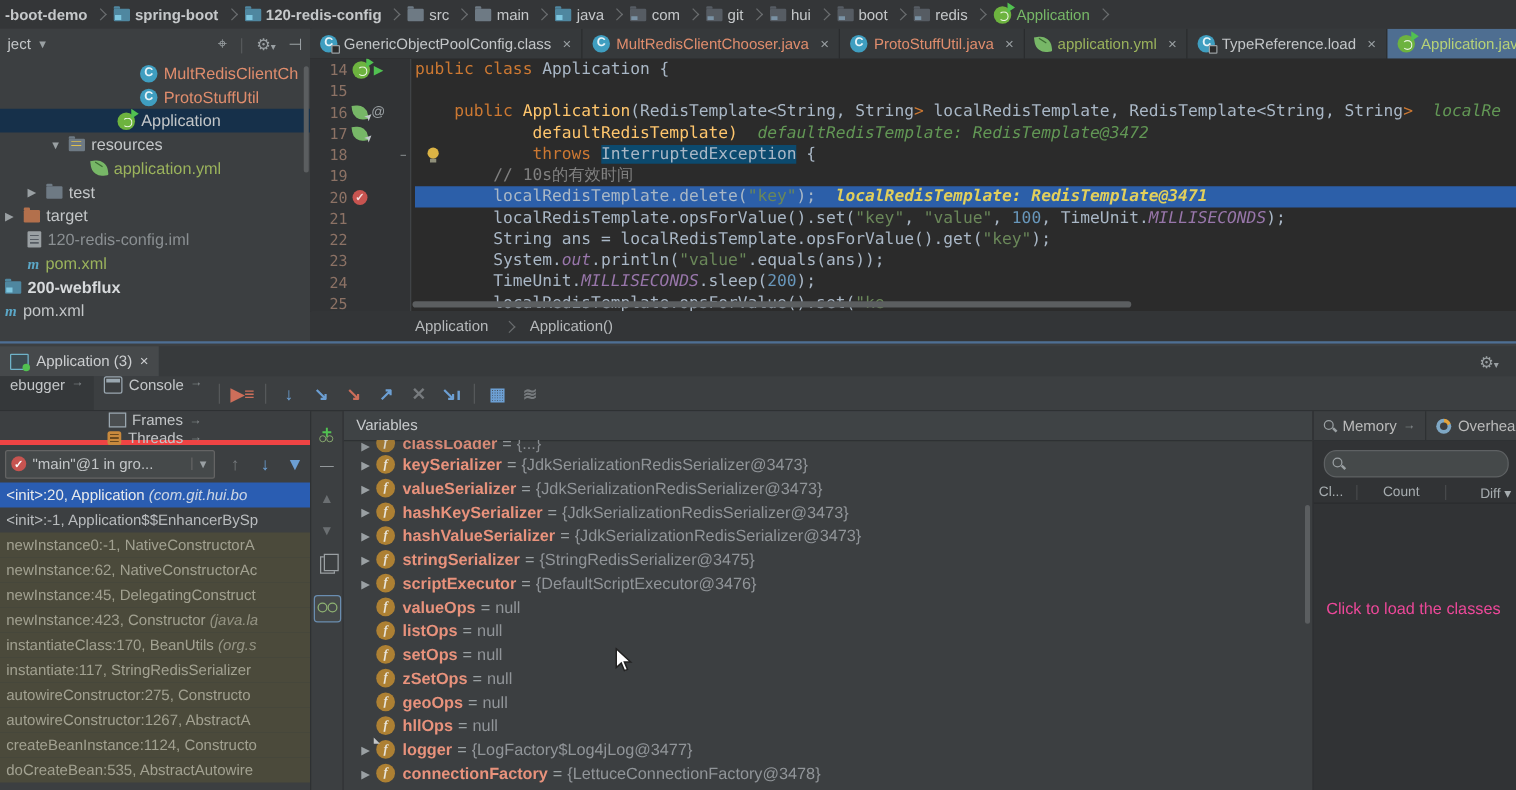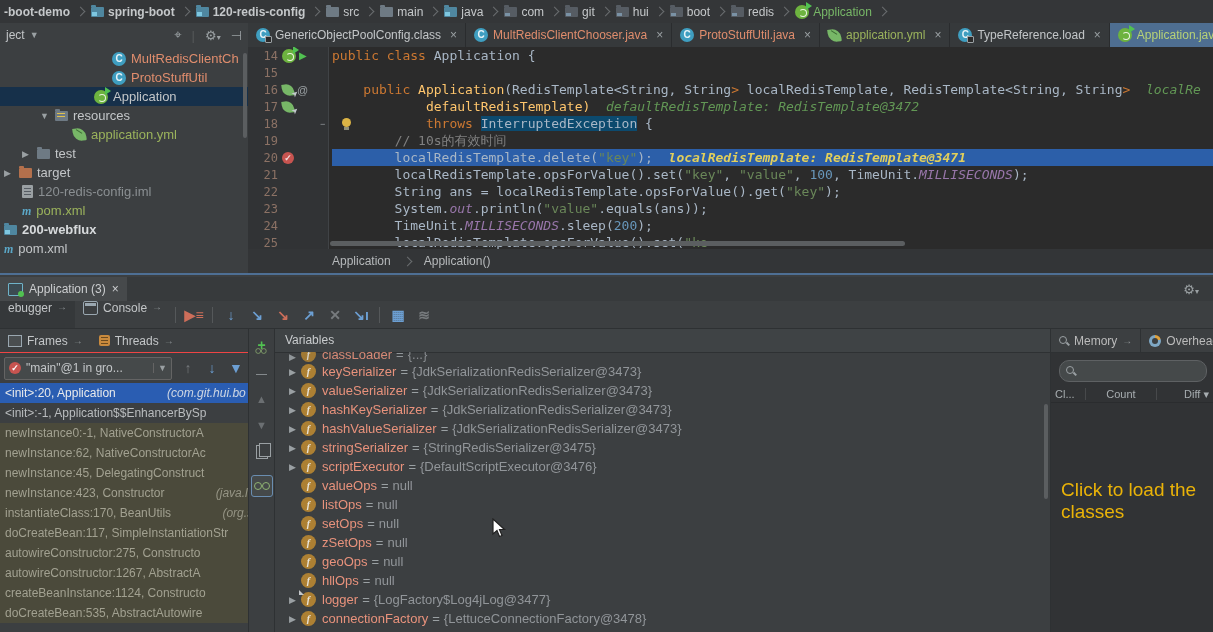--- a/index.html
+++ b/index.html
@@ -124,59 +124,59 @@
   .dtab{display:flex;gap:5px;height:27px;padding:0 8px;color:#c3c6c8;}
   .dtab.sel{background:#35383a;}
   .pin{color:#8a8f92;font-size:10px;}
   .tbtn{width:26px;text-align:center;font-size:14px;font-weight:bold;}
   .tbtn.blue{color:#6c9fd3;} .tbtn.red{color:#cd6e5a;} .tbtn.dim{color:#777b7e;}
   .tsep{width:1px;height:16px;background:#55585a;margin:0 5px;}
   #dbg-content{position:absolute;left:0;top:54px;width:100%;height:303px;display:flex;}
 
   
   #frames-pane{width:248px;flex:0 0 auto;border-right:1px solid #2e3133;position:relative;}
-  .pane-hdr{height:23px;display:flex;align-items:center;background:var(--panel);border-bottom:1px solid #ef4444;color:#c3c6c8;}
+  .pane-hdr{height:23px;display:flex;align-items:center;background:var(--panel);border-bottom:4px solid #ef4444;color:#c3c6c8;flex-direction:column;}
   .phtab{display:flex;align-items:center;gap:5px;padding:0 8px;height:23px;}
   #thread-row{height:30px;display:flex;align-items:center;padding:0 4px;gap:8px;}
   #thread-combo{width:158px;height:21px;background:#45494a;border:1px solid #646464;border-radius:2px;
     display:flex;align-items:center;gap:5px;padding:0 4px;color:#c3c6c8;white-space:nowrap;overflow:hidden;}
   #thread-combo .dd{margin-left:auto;border-left:1px solid #646464;padding-left:4px;color:#9aa0a3;font-size:9px;}
   .frow{height:20px;line-height:20px;padding:0 5px;white-space:nowrap;overflow:hidden;font-size:12px;color:#b9bcbe;}
   .frow.sel{background:var(--sel-blue);color:#e8eaec;}
   .frow.lib{background:var(--libbg);color:#a2a191;}
-  .frow i{font-style:italic;color:inherit;opacity:.85;margin-left:48px;}
+  .frow i{font-style:italic;color:inherit;opacity:.85;}
 
   
   #watchcol{width:25px;flex:0 0 auto;border-right:1px solid #2e3133;display:flex;flex-direction:column;align-items:center;padding-top:8px;gap:14px;}
   .wbtn{color:#9aa0a3;font-size:11px;position:relative;}
   .wbtn.plus{color:#51c151;font-weight:bold;font-size:14px;}
   .wbtn.boxed{border:1px solid #6a8db0;border-radius:3px;padding:4px 2px;background:#45494a;}
 
   
   #vars-pane{flex:1;position:relative;overflow:hidden;background:var(--panel);}
   #vars-hdr{height:23px;line-height:23px;padding-left:10px;background:#3f4345;border-bottom:1px solid #2e3133;color:#c9ccce;}
   #vars-list{position:absolute;left:0;top:23px;right:0;bottom:0;overflow:hidden;}
   .vrow{height:19px;display:flex;align-items:center;font-size:13px;white-space:nowrap;}
   .vrow .varr{width:12px;margin-left:14px;color:#9aa0a3;font-size:9px;flex:0 0 auto;}
   .vrow .fico{width:15px;height:15px;border-radius:50%;background:#ad8033;color:#e8e4da;
     font:italic bold 10px/15px "Liberation Serif",serif;text-align:center;margin-right:6px;flex:0 0 auto;position:relative;}
   .vrow .fico.static::after{content:"";position:absolute;left:-2px;top:-2px;border-bottom:5px solid #c3c6c8;border-right:5px solid transparent;}
-  .vname{color:var(--varname);font-weight:normal;}
+  .vname{color:var(--varname);font-weight:bold;}
   .veq{color:#9aa0a3;margin:0 4px;}
   .vval{color:var(--val);}
   .vrow.clipped{height:10px;overflow:hidden;align-items:flex-end;opacity:.9;}
   #vars-scroll{position:absolute;right:2px;top:75px;width:4px;height:95px;background:#5b5e60;border-radius:2px;}
 
   
   #mem-pane{width:162px;flex:0 0 auto;background:var(--darker);border-left:1px solid #2e3133;position:relative;}
   #mem-hdr{height:23px;display:flex;align-items:flex-start;background:var(--panel);border-bottom:1px solid #2e3133;}
   #mem-search{margin:7px 6px 4px 8px;height:20px;background:#45494a;border:1px solid #5e6163;border-radius:10px;display:flex;align-items:center;padding:0 6px;gap:4px;}
   #mem-cols{display:flex;align-items:center;height:16px;color:#a7adb0;font-size:11px;border-bottom:1px solid #2a2c2e;}
   #mem-cols .c{padding:0 4px;border-right:1px solid #47494b;}
-  #mem-empty{position:absolute;left:10px;top:150px;color:#eab308;font-size:19px;}
+  #mem-empty{position:absolute;left:10px;top:150px;color:#ec4899;font-size:13px;}
 
   
   #cursor{position:absolute;left:492px;top:518px;z-index:50;}
 </style>
 </head>
 <body>
 
 <div id="root">
 
   <div id="topcrumbs">
@@ -490,21 +490,21 @@
           <span class="tbtn blue" style="width:16px;">▼</span>
         </div>
         <div id="frames-list">
             <div class="frow sel"><span>&lt;init&gt;:20, Application </span><i>(com.git.hui.bo</i></div>
             <div class="frow"><span>&lt;init&gt;:-1, Application$$EnhancerBySp</span></div>
             <div class="frow lib"><span>newInstance0:-1, NativeConstructorA</span></div>
             <div class="frow lib"><span>newInstance:62, NativeConstructorAc</span></div>
             <div class="frow lib"><span>newInstance:45, DelegatingConstruct</span></div>
             <div class="frow lib"><span>newInstance:423, Constructor </span><i>(java.la</i></div>
             <div class="frow lib"><span>instantiateClass:170, BeanUtils </span><i>(org.s</i></div>
-            <div class="frow lib"><span>doCreateBean:117, SimpleInstantiationStr</span></div>
+            <div class="frow lib"><span>instantiate:117, StringRedisSerializer</span></div>
             <div class="frow lib"><span>autowireConstructor:275, Constructo</span></div>
             <div class="frow lib"><span>autowireConstructor:1267, AbstractA</span></div>
             <div class="frow lib"><span>createBeanInstance:1124, Constructo</span></div>
             <div class="frow lib"><span>doCreateBean:535, AbstractAutowire</span></div>
           </div>
       </div>
       <div id="watchcol">
         <span class="wbtn plus">+<span class="icon ic-glasses" style="position:absolute;left:-4px;top:10px;transform:scale(.7);"></span></span>
         <span class="wbtn">—</span>
         <span class="wbtn" style="opacity:.5;">▲</span>

